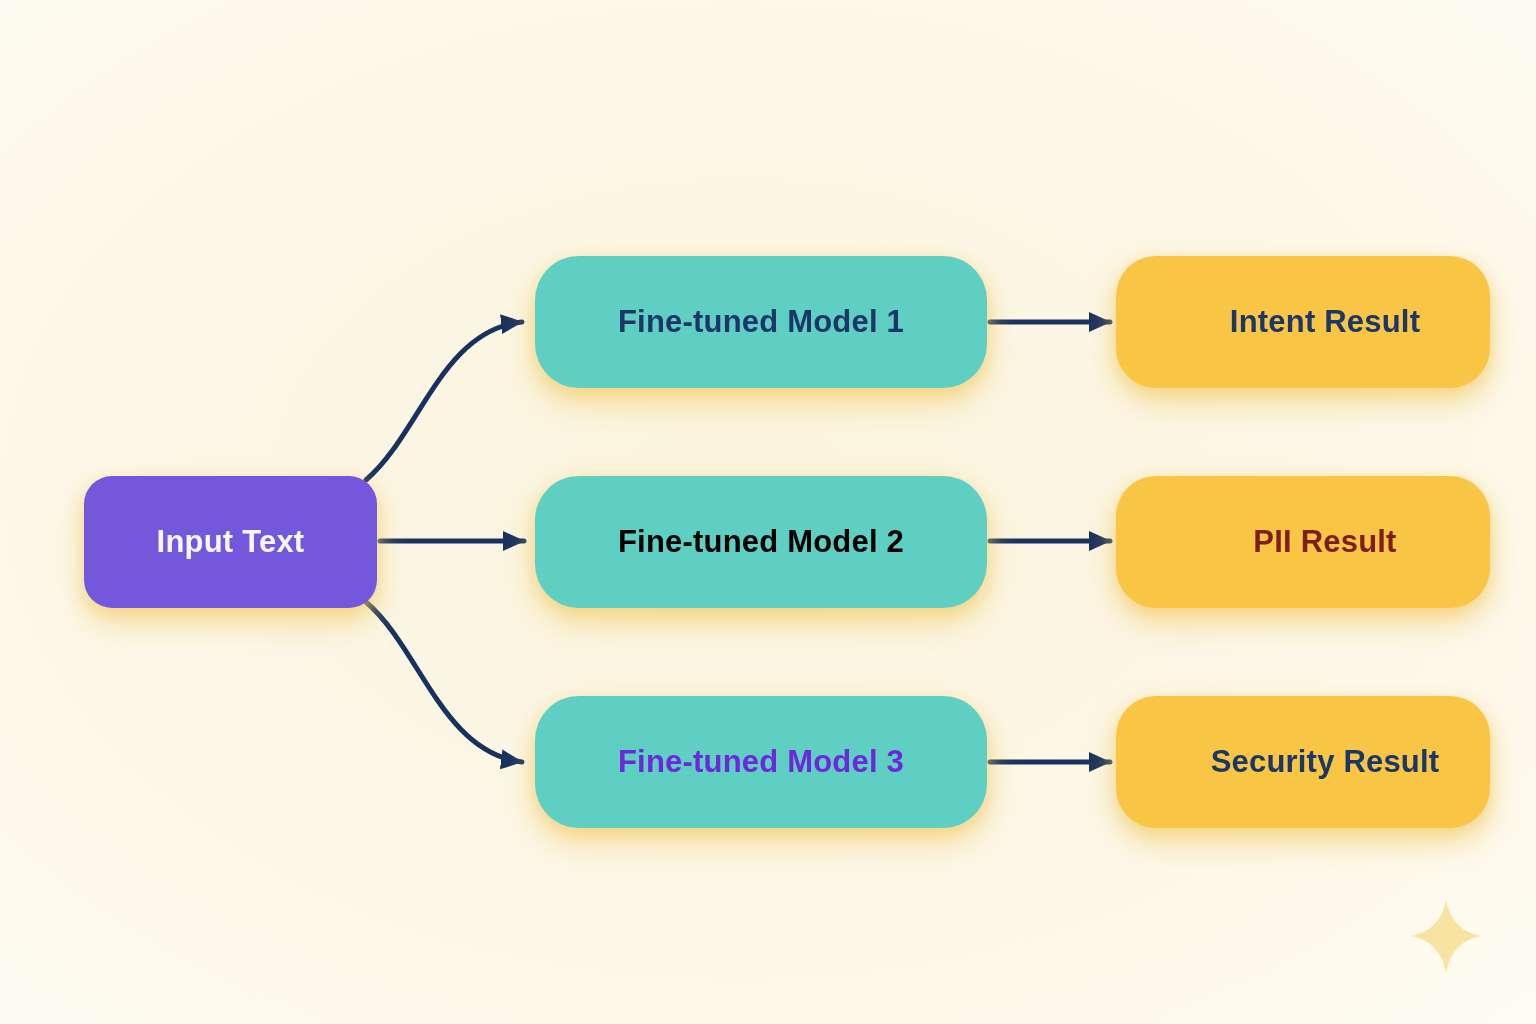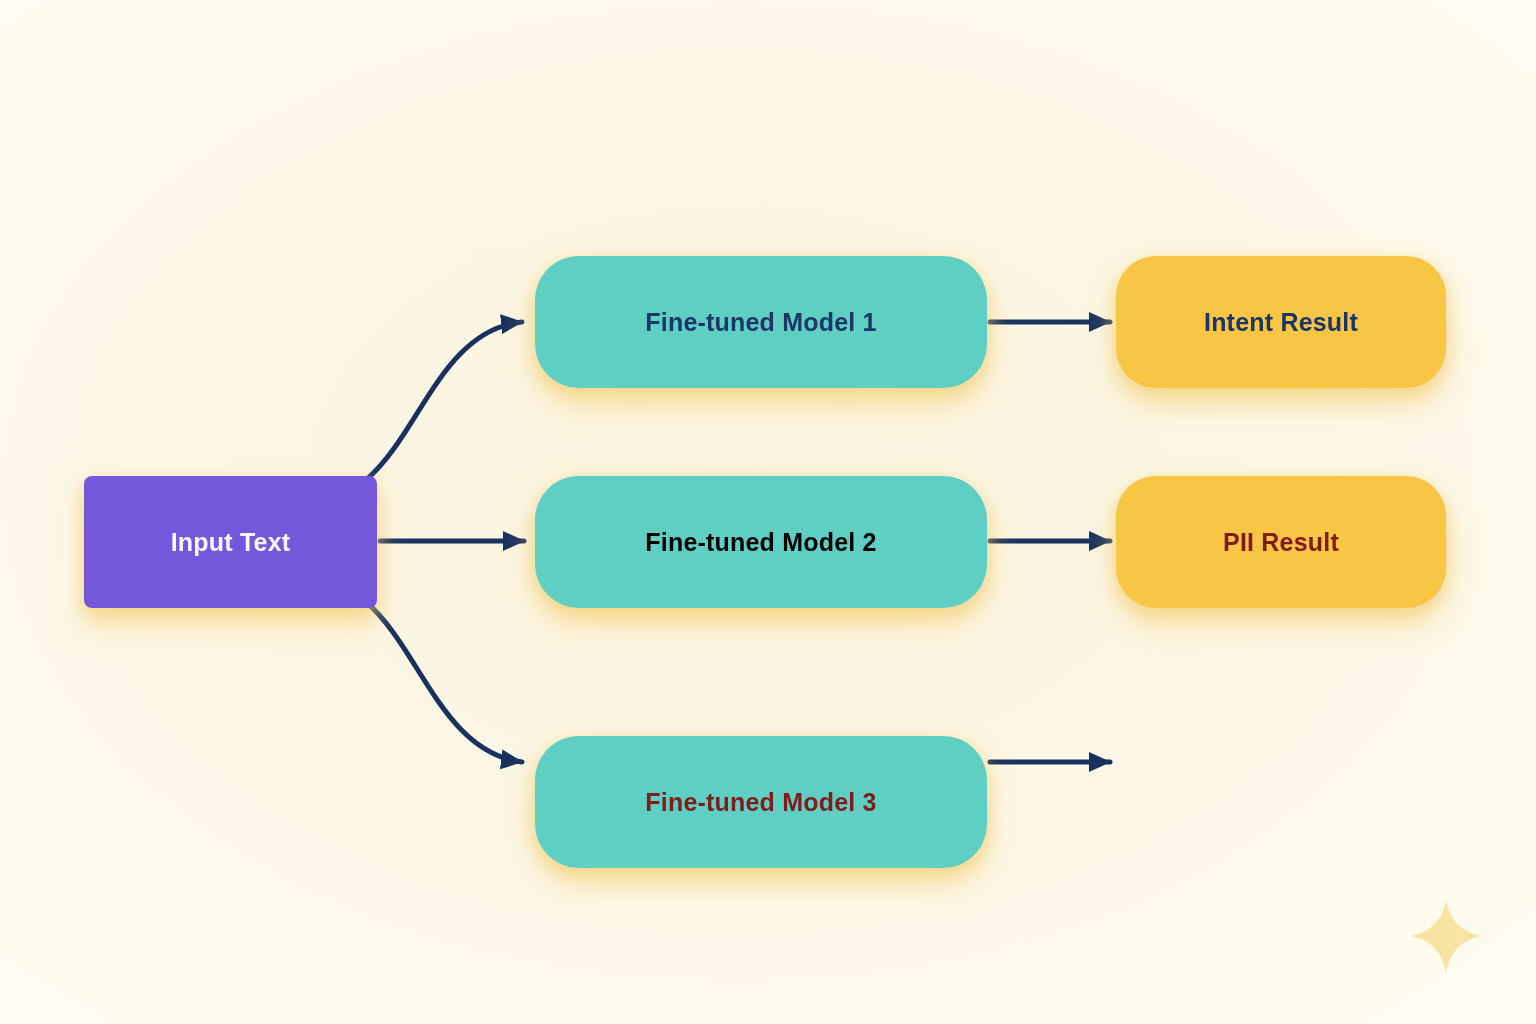--- a/index.html
+++ b/index.html
@@ -24,38 +24,39 @@
     width: 1536px;
     height: 1024px;
     pointer-events: none;
   }
   .node {
     position: absolute;
     display: flex;
     align-items: center;
     justify-content: center;
     font-weight: bold;
-    font-size: 25px;
+    font-size: 31px;
     letter-spacing: 0.2px;
     box-shadow: 0 14px 30px rgba(242, 205, 104, 0.65), 0 5px 14px rgba(240, 200, 95, 0.40);
   }
   .node-input {
     left: 84px; top: 476px;
     width: 293px; height: 132px;
-    border-radius: 8px;
+    border-radius: 28px;
   }
   .node-model {
     left: 535px;
     width: 452px; height: 132px;
     border-radius: 44px;
   }
   .node-result {
     left: 1116px;
     width: 330px; height: 132px;
     border-radius: 40px;
+    padding-left: 44px;
   }
   .row-1 { top: 256px; }
   .row-2 { top: 476px; }
   .row-3 { top: 696px; }
   .sparkle {
     position: absolute;
     left: 1410px;
     top: 899px;
     width: 72px;
     height: 74px;
@@ -83,28 +84,31 @@
   <div class="node node-input" style="background: rgb(116, 88, 219); color: rgb(248, 245, 252);">
     <span>Input Text</span>
   </div>
 
   <div class="node node-model row-1" style="background: rgb(95, 207, 196); color: rgb(27, 55, 104);">
     <span>Fine-tuned Model 1</span>
   </div>
   <div class="node node-model row-2" style="background: rgb(95, 207, 196); color: #000000;">
     <span>Fine-tuned Model 2</span>
   </div>
-  <div class="node node-model row-3" style="background: rgb(95, 207, 196); color: #7f1d1d; margin-top: 40px;">
+  <div class="node node-model row-3" style="background: rgb(95, 207, 196); color: #6d28d9;">
     <span>Fine-tuned Model 3</span>
   </div>
 
   <div class="node node-result row-1" style="background: rgb(248, 197, 68); color: rgb(27, 55, 104);">
     <span>Intent Result</span>
   </div>
   <div class="node node-result row-2" style="background: rgb(248, 197, 68); color: #7f1d1d;">
     <span>PII Result</span>
   </div>
+  <div class="node node-result row-3" style="background: rgb(248, 197, 68); color: rgb(27, 55, 104);">
+    <span>Security Result</span>
+  </div>
 
   <svg class="sparkle" viewBox="-36 -37 72 74" xmlns="http://www.w3.org/2000/svg">
     <path class="sparkle-shape" d="M 0 -36 Q 5.5 -5.5 35 0 Q 5.5 5.5 0 37 Q -5.5 5.5 -35 0 Q -5.5 -5.5 0 -36 Z" fill="#F8E3A3"></path>
   </svg>
 
 </div>
 
 </body></html>

